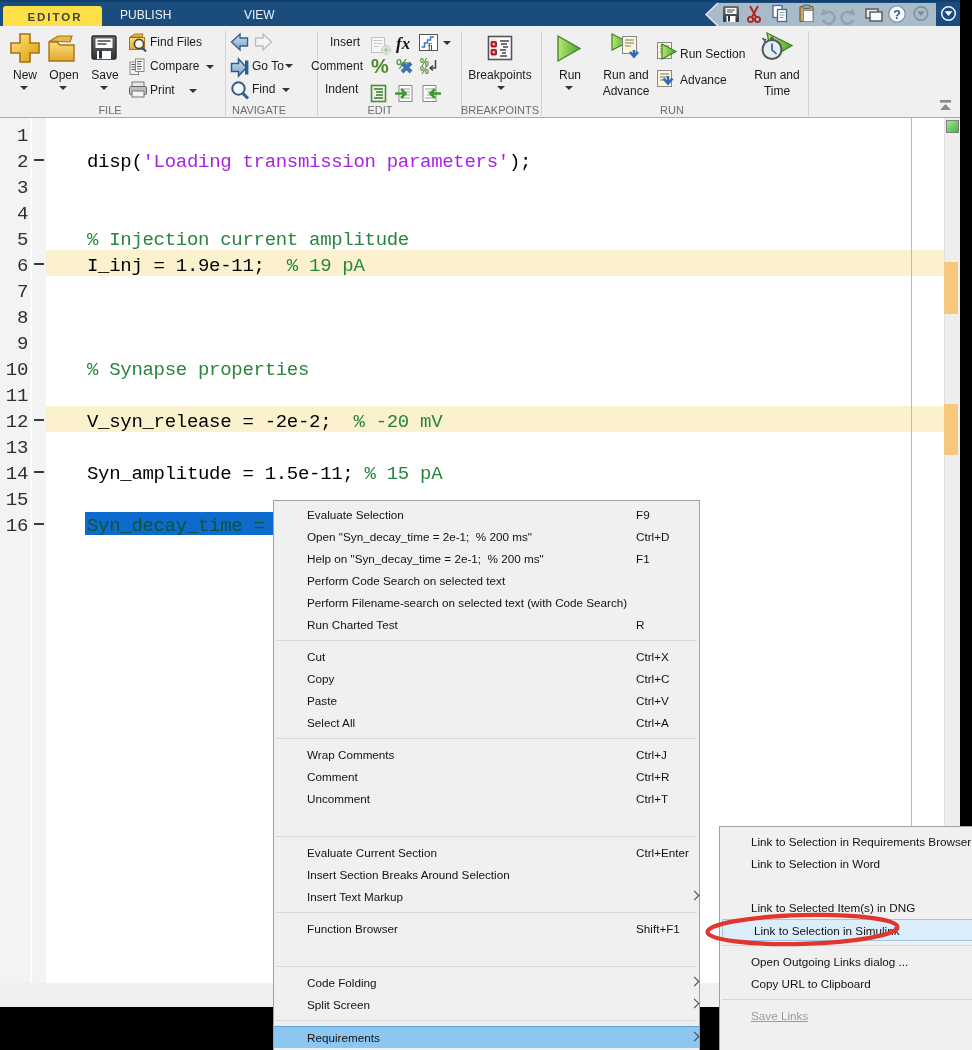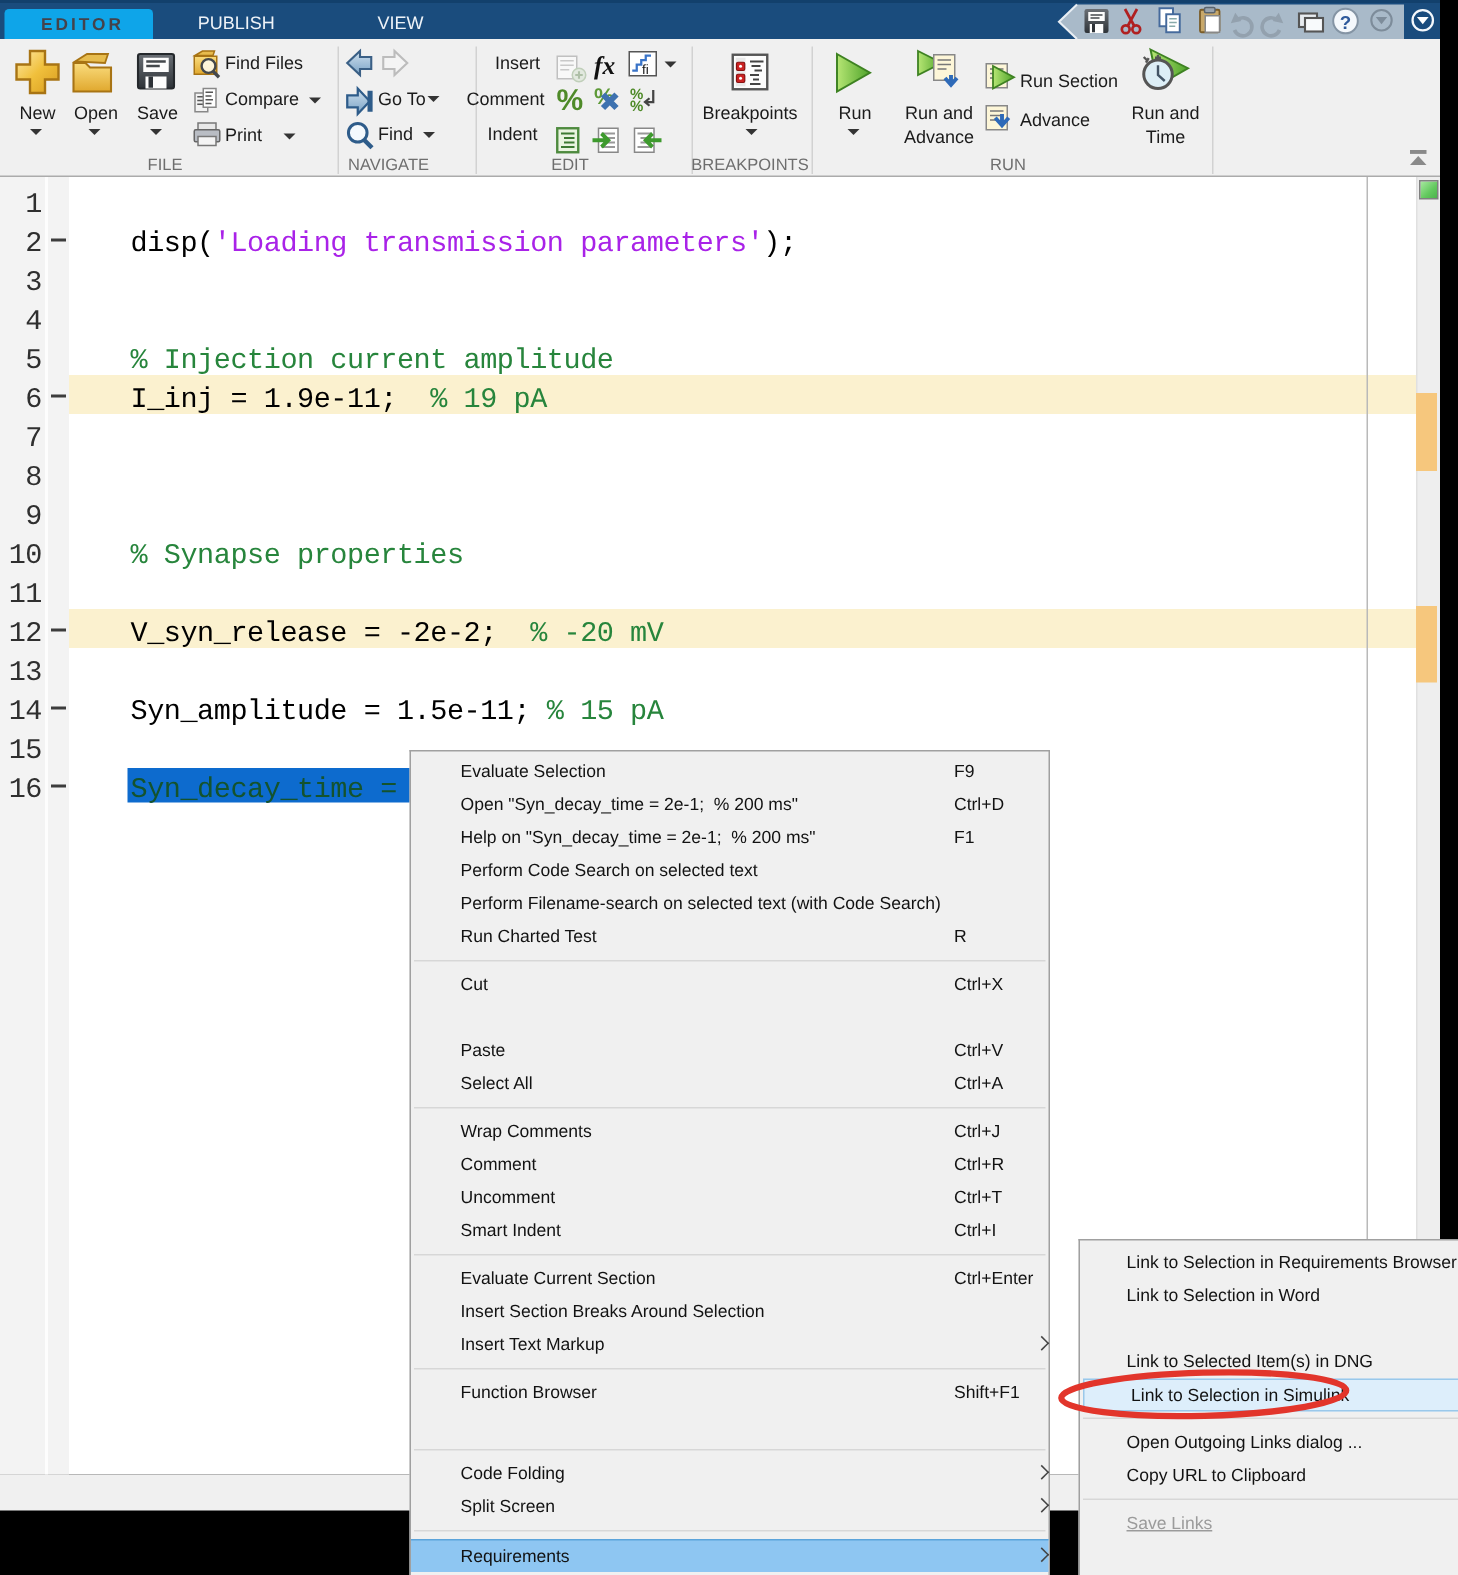--- a/index.html
+++ b/index.html
@@ -1,22 +1,22 @@
 <!DOCTYPE html>
 <html><head>
 <meta charset="utf-8">
 <style>
   html,body{margin:0;padding:0;}
   body{width:972px;height:1050px;position:relative;overflow:hidden;background:#000;
        font-family:"Liberation Sans",sans-serif;}
   .abs{position:absolute;}
   
   #tabbar{left:0;top:0;width:959.5px;height:26px;background:#1a4c7d;border-top:2px solid #12406c;box-sizing:border-box;}
-  .tabtxt{position:absolute;top:0;height:26px;line-height:27px;font-size:12px;color:#eef3f8;text-align:center;}
-  #edtab{position:absolute;left:3px;top:4px;width:99px;height:22px;background:#0ea5e9;border-radius:3px 3px 0 0;
+  .tabtxt{position:absolute;top:0;height:26px;line-height:27px;font-size:12px;color:#eef3f8;}
+  #edtab{position:absolute;left:3px;top:4px;width:99px;height:22px;background:#fde047;border-radius:3px 3px 0 0;
          color:#45424b;font-size:11.5px;text-align:center;line-height:23px;font-weight:bold;letter-spacing:2px;text-indent:5px;}
   #toolbar{left:0;top:26px;width:959.5px;height:92px;background:#f0f0f0;border-bottom:1px solid #ababab;box-sizing:border-box;}
   .vsep{position:absolute;top:31px;height:85px;width:1px;background:#d2d2d2;}
   .seclbl{position:absolute;top:104px;height:13px;line-height:13px;font-size:11px;color:#6e6e6e;text-align:center;width:120px;}
   .btnlbl{position:absolute;font-size:12px;color:#1b1b1b;text-align:center;white-space:nowrap;}
   .dda{position:absolute;width:0;height:0;border-left:4.5px solid transparent;border-right:4.5px solid transparent;border-top:4.5px solid #343434;}
   
   #editor{left:0;top:118px;width:959.5px;height:865px;background:#fff;}
   #gutter{position:absolute;left:0;top:0;width:45.5px;height:865px;background:#f3f3f3;}
   #gutline{position:absolute;left:29.5px;top:0;width:2px;height:865px;background:#fdfdfd;}
@@ -305,27 +305,27 @@
 
 <div class="abs" id="menu">
   <div class="mi" style="top:2.5px;">Evaluate Selection<span class="ms">F9</span></div>
   <div class="mi" style="top:24.5px;">Open "Syn_decay_time = 2e-1;&nbsp; % 200 ms"<span class="ms">Ctrl+D</span></div>
   <div class="mi" style="top:46.5px;">Help on "Syn_decay_time = 2e-1;&nbsp; % 200 ms"<span class="ms">F1</span></div>
   <div class="mi" style="top:68.5px;">Perform Code Search on selected text</div>
   <div class="mi" style="top:90.5px;">Perform Filename-search on selected text (with Code Search)</div>
   <div class="mi" style="top:112.5px;">Run Charted Test<span class="ms">R</span></div>
   <div class="msep" style="top:139px;"></div>
   <div class="mi" style="top:144.5px;">Cut<span class="ms">Ctrl+X</span></div>
+  <div class="mi" style="top:166.5px;">Copy<span class="ms">Ctrl+C</span></div>
   <div class="mi" style="top:188.5px;">Paste<span class="ms">Ctrl+V</span></div>
   <div class="mi" style="top:210.5px;">Select All<span class="ms">Ctrl+A</span></div>
   <div class="msep" style="top:237px;"></div>
   <div class="mi" style="top:242.5px;">Wrap Comments<span class="ms">Ctrl+J</span></div>
   <div class="mi" style="top:264.5px;">Comment<span class="ms">Ctrl+R</span></div>
   <div class="mi" style="top:286.5px;">Uncomment<span class="ms">Ctrl+T</span></div>
-  <div class="mi" style="top:308.5px;">Smart Indent<span class="ms">Ctrl+I</span></div>
   <div class="msep" style="top:335px;"></div>
   <div class="mi" style="top:340.5px;">Evaluate Current Section<span class="ms">Ctrl+Enter</span></div>
   <div class="mi" style="top:362.5px;">Insert Section Breaks Around Selection</div>
   <div class="mi" style="top:384.5px;">Insert Text Markup<span class="marr"></span></div>
   <div class="msep" style="top:411px;"></div>
   <div class="mi" style="top:416.5px;">Function Browser<span class="ms">Shift+F1</span></div>
   <div class="msep" style="top:465px;"></div>
   <div class="mi" style="top:470.5px;">Code Folding<span class="marr"></span></div>
   <div class="mi" style="top:492.5px;">Split Screen<span class="marr"></span></div>
   <div class="msep" style="top:519px;"></div>

